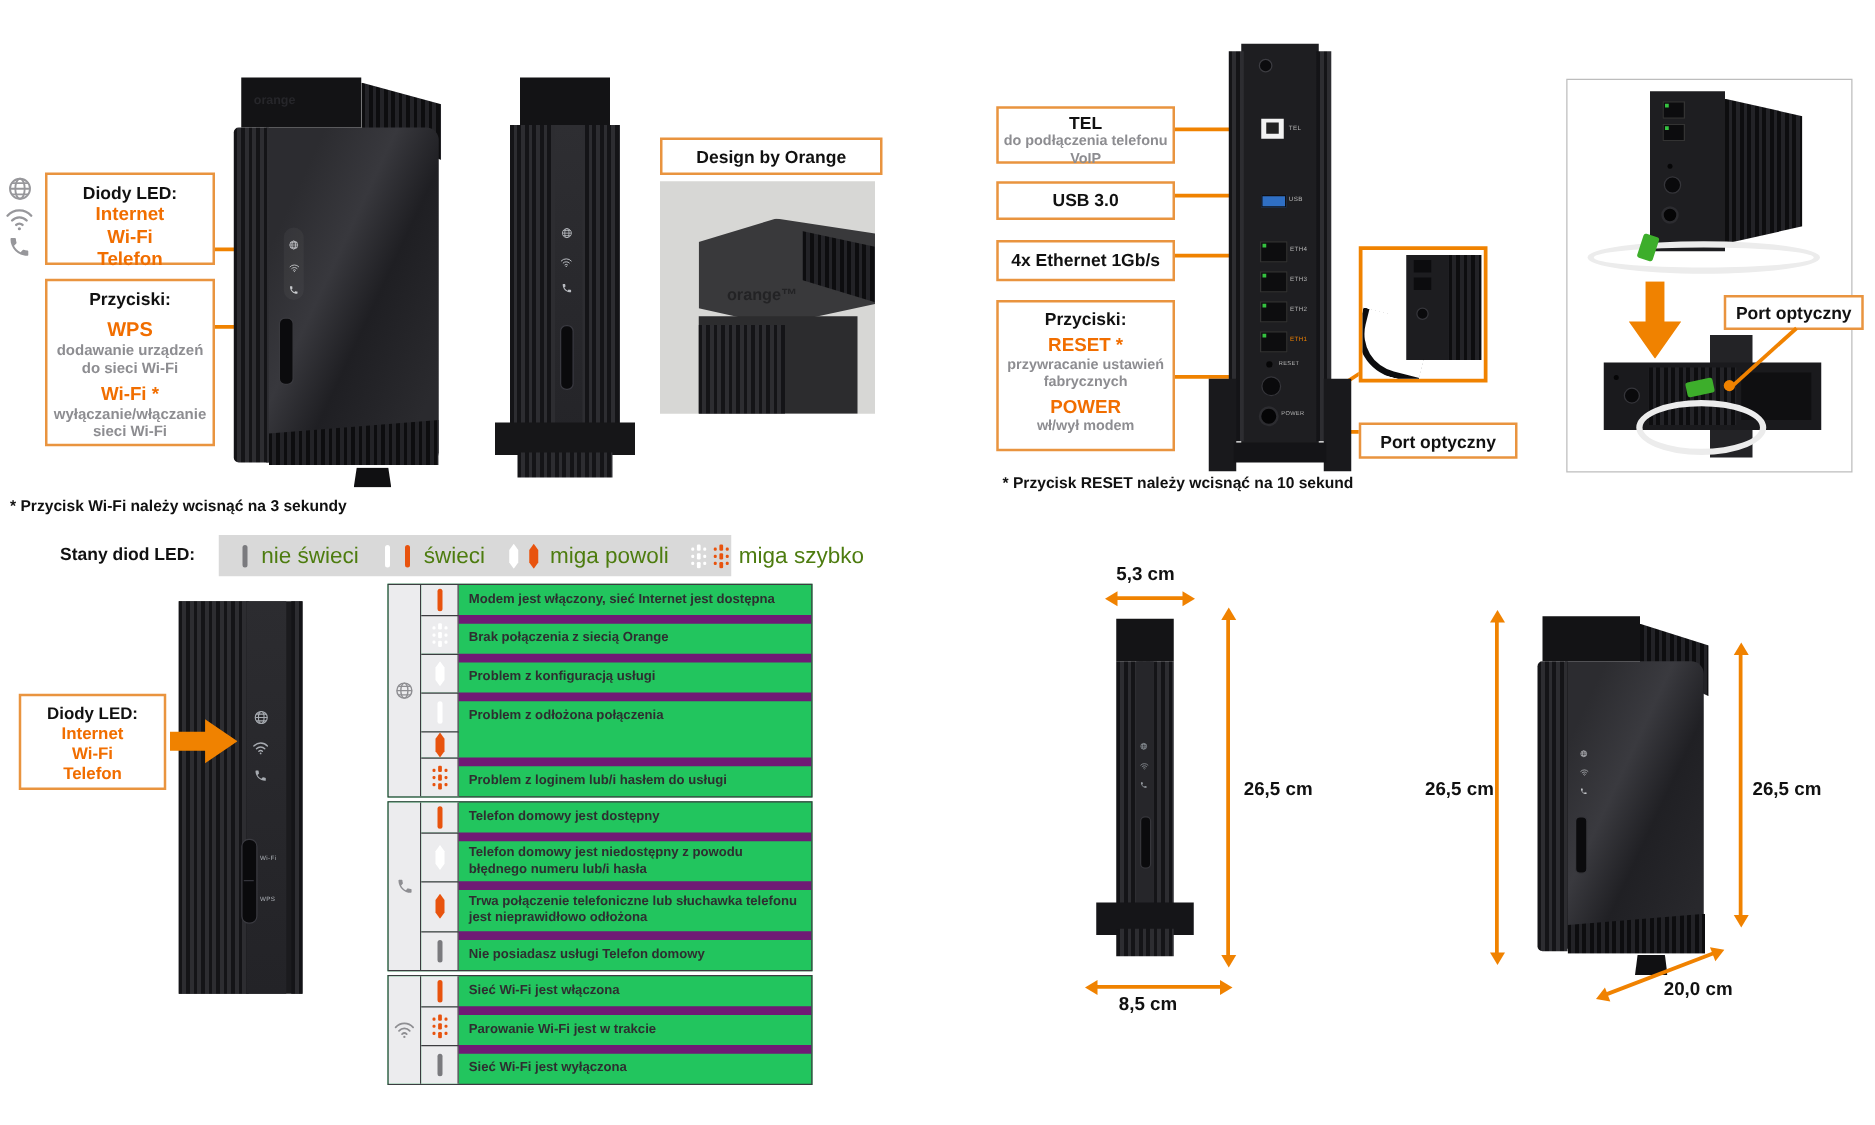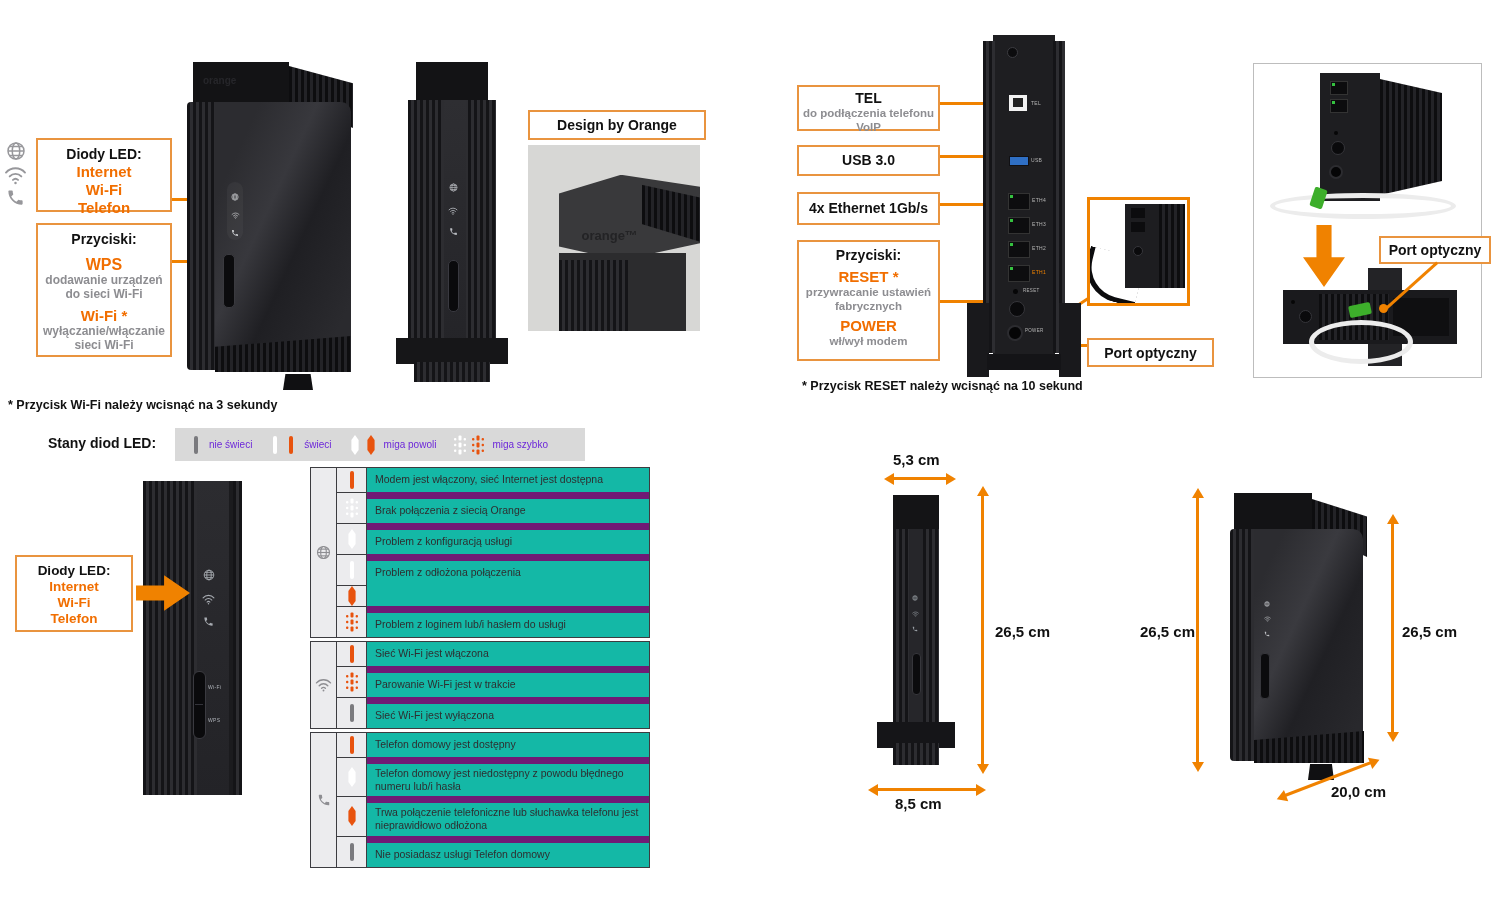--- a/index.html
+++ b/index.html
@@ -27,25 +27,25 @@
     border-bottom:10px solid #F08200;border-left:6px solid transparent;border-right:6px solid transparent;}
   .arrow-v::after{content:'';position:absolute;bottom:-9px;left:50%;transform:translateX(-50%);
     border-top:10px solid #F08200;border-left:6px solid transparent;border-right:6px solid transparent;}
   .dim-label{position:absolute;font-weight:700;font-size:15px;color:#111;white-space:nowrap;}
   .footnote{position:absolute;font-weight:700;font-size:12.5px;color:#111;white-space:nowrap;}
   
   #legend-bar{position:absolute;left:175px;top:428px;width:410px;height:33px;background:#D9D9D9;
     display:flex;align-items:center;padding-left:14px;box-sizing:border-box;gap:16px;}
   .leg-item{display:flex;align-items:center;gap:6px;}
   .leg-icons{display:flex;align-items:center;gap:2px;}
-  .leg-label{color:#6d28d9;font-size:10px;white-space:nowrap;}
+  .leg-label{color:#4d7c0f;font-size:18px;white-space:nowrap;}
   
   #led-table{position:absolute;left:310px;top:467px;width:340px;}
   .lt-group{display:grid;grid-template-columns:26px 30px 1fr;border:1.5px solid #3c3c40;
-    margin-bottom:3px;background:#14b8a6;}
+    margin-bottom:3px;background:#22c55e;font-weight:bold;}
   .lt-cat{grid-column:1;border-right:1px solid #3c3c40;background:#ececee;
     display:flex;align-items:center;justify-content:center;}
   .lt-led{grid-column:2;border-right:1px solid #3c3c40;border-top:1px solid #3c3c40;background:#ececee;
     display:flex;align-items:center;justify-content:center;}
   .lt-txt{grid-column:3;border-top:7px solid #701a75;padding:3px 8px;font-size:10.5px;color:#2e2e30;
     display:flex;align-items:center;min-height:18px;line-height:1.25;}
   .lt-led.first,.lt-txt.first{border-top:none;}
   
   .ribs{background:repeating-linear-gradient(90deg,#141417 0px,#141417 3px,#2d2d31 3px,#2d2d31 6px);}
   .ribs-d{background:repeating-linear-gradient(90deg,#0d0d0f 0px,#0d0d0f 3px,#232327 3px,#232327 6px);}
@@ -450,20 +450,51 @@
             <rect x="2" y="8.7" width="2.4" height="2.6" rx="1" fill="#E8530E"></rect>
             <rect x="2" y="14.4" width="2.4" height="2.6" rx="1" fill="#E8530E"></rect>
             <rect x="11.6" y="3" width="2.4" height="2.6" rx="1" fill="#E8530E"></rect>
             <rect x="11.6" y="8.7" width="2.4" height="2.6" rx="1" fill="#E8530E"></rect>
             <rect x="11.6" y="14.4" width="2.4" height="2.6" rx="1" fill="#E8530E"></rect>
           </svg>
         </div>
         <div class="lt-txt" style="grid-row: 6;">Problem z loginem lub/i hasłem do usługi</div>
       </div>
       <div class="lt-group">
+        <div class="lt-cat" style="grid-row: 1 / span 4;">
+          <svg width="14" height="14" viewBox="0 0 24 24" fill="#8e8e92">
+            <path d="M6.6 10.8c1.4 2.8 3.8 5.1 6.6 6.6l2.2-2.2c.3-.3.7-.4 1-.2 1.1.4 2.3.6 3.6.6.6 0 1 .4 1 1V20c0 .6-.4 1-1 1C10.6 21 3 13.4 3 4c0-.6.4-1 1-1h3.5c.6 0 1 .4 1 1 0 1.2.2 2.4.6 3.6.1.3 0 .7-.2 1l-2.3 2.2z"></path>
+          </svg>
+        </div>
+        <div class="lt-led first" style="grid-row: 1;">
+          <svg width="14" height="20" viewBox="0 0 14 20">
+            <rect x="5" y="1" width="4" height="18" rx="2" fill="#E8530E"></rect>
+          </svg>
+        </div>
+        <div class="lt-txt first" style="grid-row: 1;">Telefon domowy jest dostępny</div>
+        <div class="lt-led" style="grid-row: 2;">
+          <svg width="14" height="20" viewBox="0 0 14 20">
+            <path d="M7 0 L10.6 5 L10.6 15 L7 20 L3.4 15 L3.4 5 Z" fill="#FFFFFF"></path>
+          </svg>
+        </div>
+        <div class="lt-txt" style="grid-row: 2;">Telefon domowy jest niedostępny z powodu błędnego numeru lub/i hasła</div>
+        <div class="lt-led" style="grid-row: 3;">
+          <svg width="14" height="20" viewBox="0 0 14 20">
+            <path d="M7 0 L10.6 5 L10.6 15 L7 20 L3.4 15 L3.4 5 Z" fill="#E8530E"></path>
+          </svg>
+        </div>
+        <div class="lt-txt" style="grid-row: 3;">Trwa połączenie telefoniczne lub słuchawka telefonu jest nieprawidłowo odłożona</div>
+        <div class="lt-led" style="grid-row: 4;">
+          <svg width="14" height="20" viewBox="0 0 14 20">
+            <rect x="5" y="1" width="4" height="18" rx="2" fill="#7A7A7E"></rect>
+          </svg>
+        </div>
+        <div class="lt-txt" style="grid-row: 4;">Nie posiadasz usługi Telefon domowy</div>
+      </div>
+      <div class="lt-group">
         <div class="lt-cat" style="grid-row: 1 / span 3;">
           <svg width="17" height="14" viewBox="0 0 18 15" fill="none" stroke="#8e8e92" stroke-width="1.5" stroke-linecap="round">
             <path d="M1.5 5.2 A 10 10 0 0 1 16.5 5.2"></path>
             <path d="M4.4 8.2 A 6.3 6.3 0 0 1 13.6 8.2"></path>
             <path d="M7 11 A 2.9 2.9 0 0 1 11 11"></path>
             <circle cx="9" cy="13.4" r="1" fill="#8e8e92" stroke="none"></circle>
           </svg>
         </div>
         <div class="lt-led first" style="grid-row: 1;">
           <svg width="14" height="20" viewBox="0 0 14 20">
@@ -484,51 +515,20 @@
             <rect x="11.6" y="14.4" width="2.4" height="2.6" rx="1" fill="#E8530E"></rect>
           </svg>
         </div>
         <div class="lt-txt" style="grid-row: 2;">Parowanie Wi-Fi jest w trakcie</div>
         <div class="lt-led" style="grid-row: 3;">
           <svg width="14" height="20" viewBox="0 0 14 20">
             <rect x="5" y="1" width="4" height="18" rx="2" fill="#7A7A7E"></rect>
           </svg>
         </div>
         <div class="lt-txt" style="grid-row: 3;">Sieć Wi-Fi jest wyłączona</div>
-      </div>
-      <div class="lt-group">
-        <div class="lt-cat" style="grid-row: 1 / span 4;">
-          <svg width="14" height="14" viewBox="0 0 24 24" fill="#8e8e92">
-            <path d="M6.6 10.8c1.4 2.8 3.8 5.1 6.6 6.6l2.2-2.2c.3-.3.7-.4 1-.2 1.1.4 2.3.6 3.6.6.6 0 1 .4 1 1V20c0 .6-.4 1-1 1C10.6 21 3 13.4 3 4c0-.6.4-1 1-1h3.5c.6 0 1 .4 1 1 0 1.2.2 2.4.6 3.6.1.3 0 .7-.2 1l-2.3 2.2z"></path>
-          </svg>
-        </div>
-        <div class="lt-led first" style="grid-row: 1;">
-          <svg width="14" height="20" viewBox="0 0 14 20">
-            <rect x="5" y="1" width="4" height="18" rx="2" fill="#E8530E"></rect>
-          </svg>
-        </div>
-        <div class="lt-txt first" style="grid-row: 1;">Telefon domowy jest dostępny</div>
-        <div class="lt-led" style="grid-row: 2;">
-          <svg width="14" height="20" viewBox="0 0 14 20">
-            <path d="M7 0 L10.6 5 L10.6 15 L7 20 L3.4 15 L3.4 5 Z" fill="#FFFFFF"></path>
-          </svg>
-        </div>
-        <div class="lt-txt" style="grid-row: 2;">Telefon domowy jest niedostępny z powodu błędnego numeru lub/i hasła</div>
-        <div class="lt-led" style="grid-row: 3;">
-          <svg width="14" height="20" viewBox="0 0 14 20">
-            <path d="M7 0 L10.6 5 L10.6 15 L7 20 L3.4 15 L3.4 5 Z" fill="#E8530E"></path>
-          </svg>
-        </div>
-        <div class="lt-txt" style="grid-row: 3;">Trwa połączenie telefoniczne lub słuchawka telefonu jest nieprawidłowo odłożona</div>
-        <div class="lt-led" style="grid-row: 4;">
-          <svg width="14" height="20" viewBox="0 0 14 20">
-            <rect x="5" y="1" width="4" height="18" rx="2" fill="#7A7A7E"></rect>
-          </svg>
-        </div>
-        <div class="lt-txt" style="grid-row: 4;">Nie posiadasz usługi Telefon domowy</div>
       </div>
     </div>
 
   <div class="dim-label" style="left:893px;top:451px">5,3 cm</div>
   <div class="arrow-h" style="left:893px;top:477px;width:54px"></div>
   <div class="dev" style="left:893px;top:495px;width:46px;height:270px">
     <div class="abs" style="left:0;top:0;width:46px;height:34px;background:#141416"></div>
     <div class="abs ribs" style="left:0;top:34px;width:46px;height:196px"></div>
     <div class="abs" style="left:16px;top:34px;width:14px;height:196px;background:#26262a"></div>
     <span class="abs" style="left:19px;top:92px"><svg width="6" height="6" viewBox="0 0 16 16" fill="none" stroke="#9aa0a6" stroke-width="1.2">

